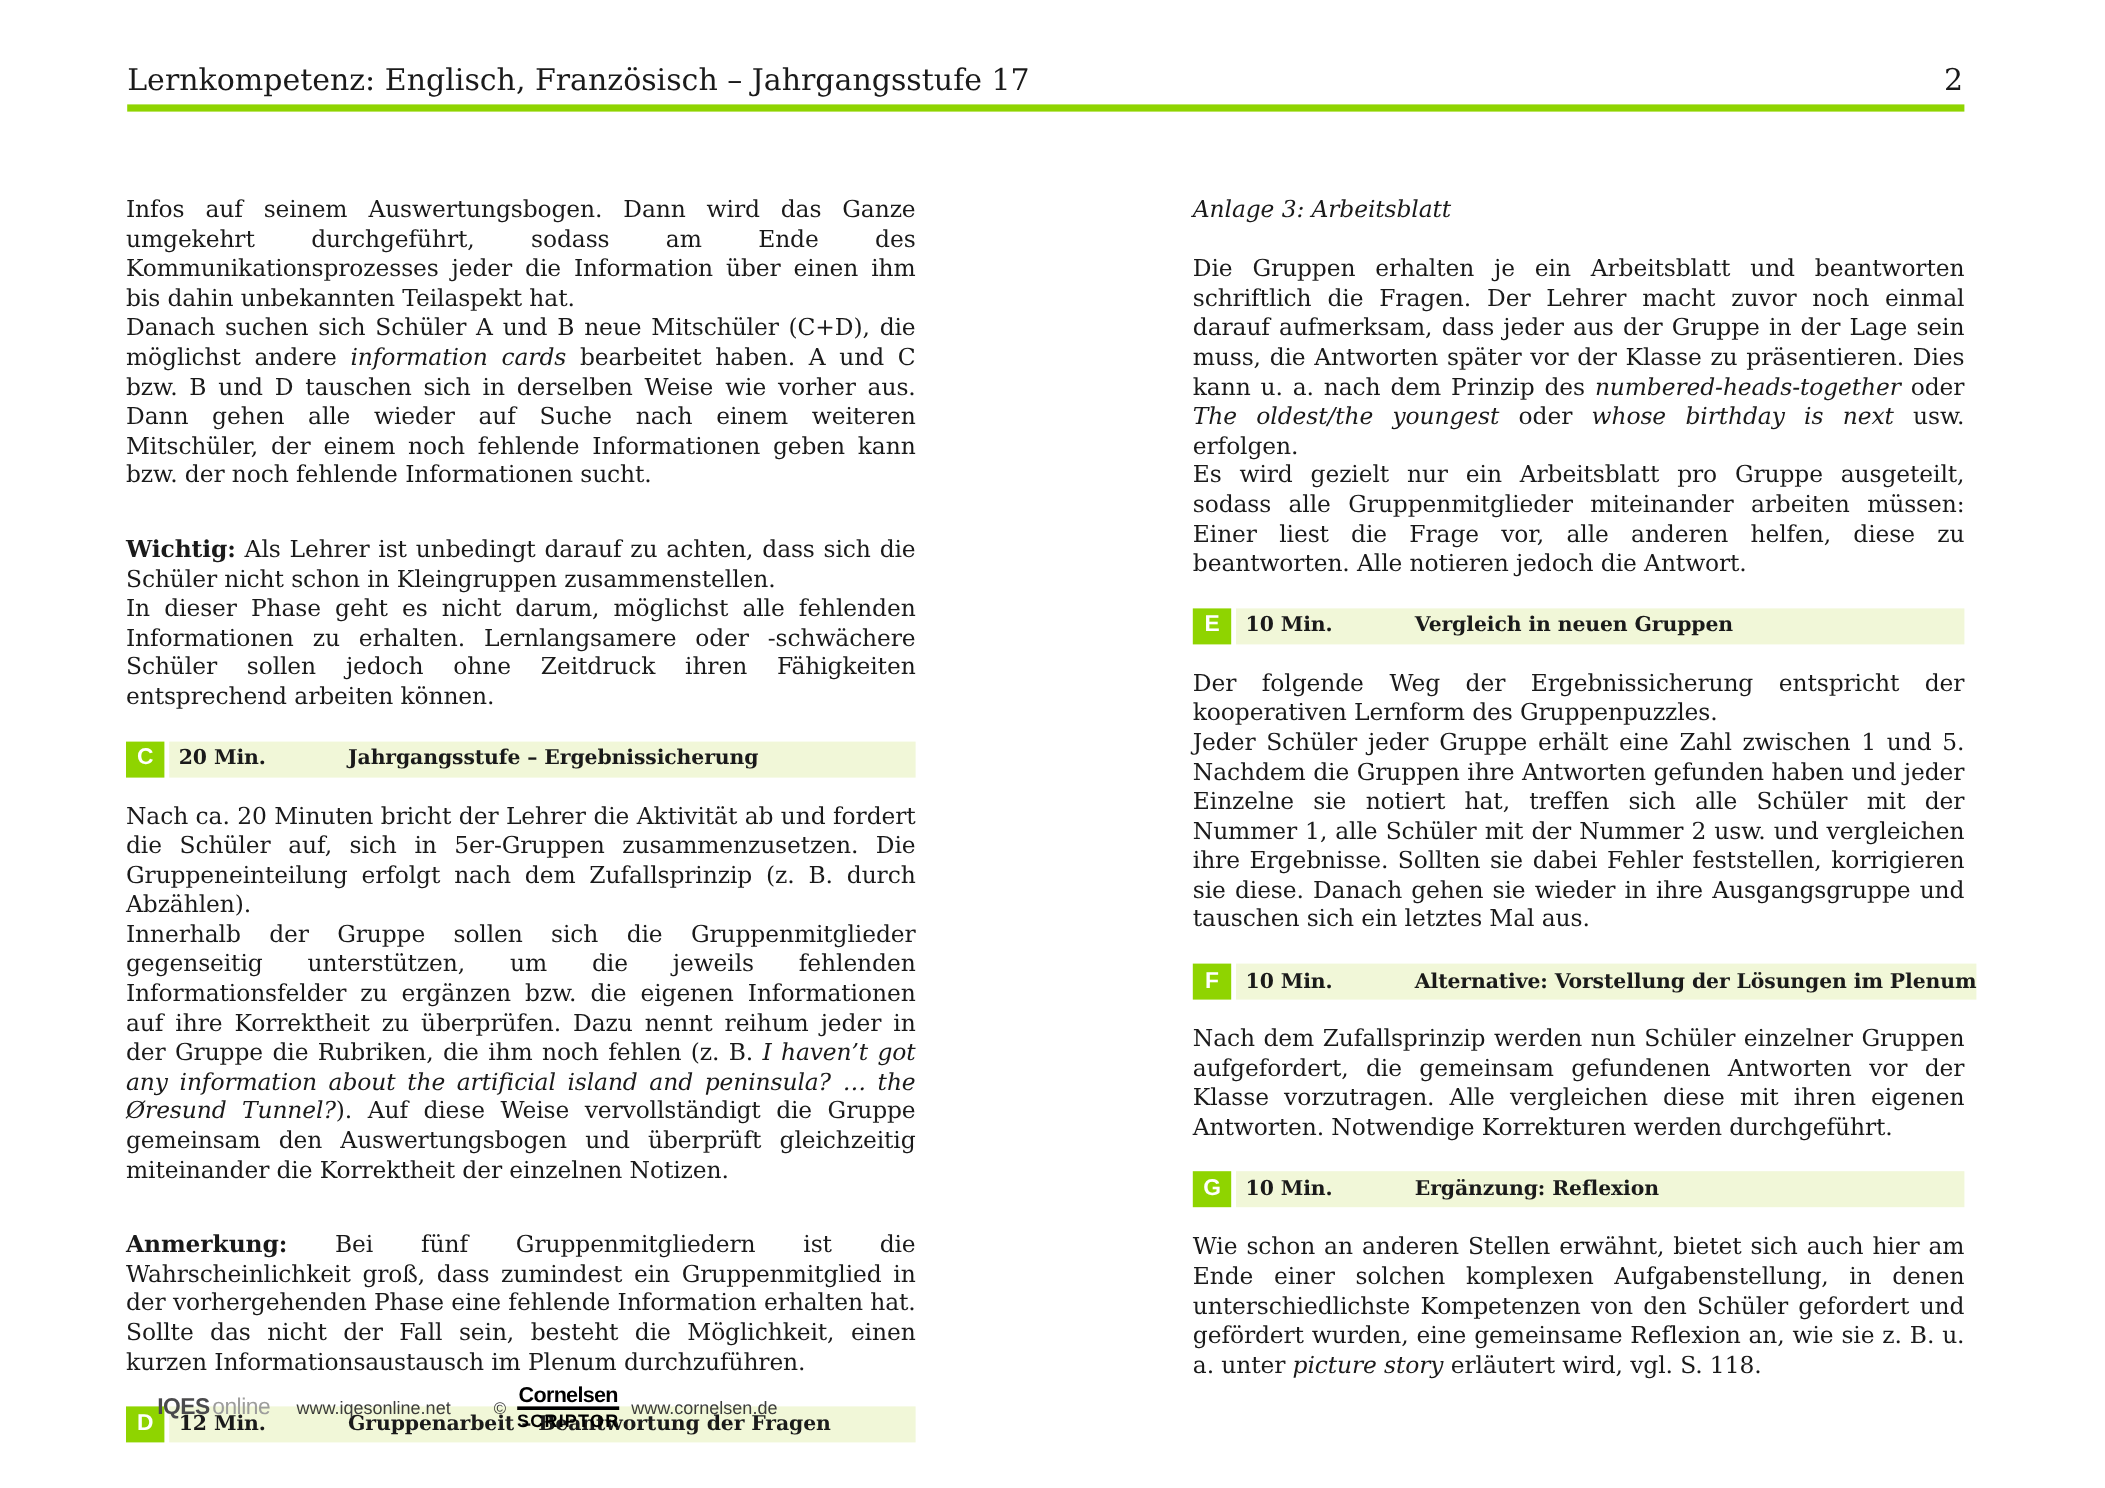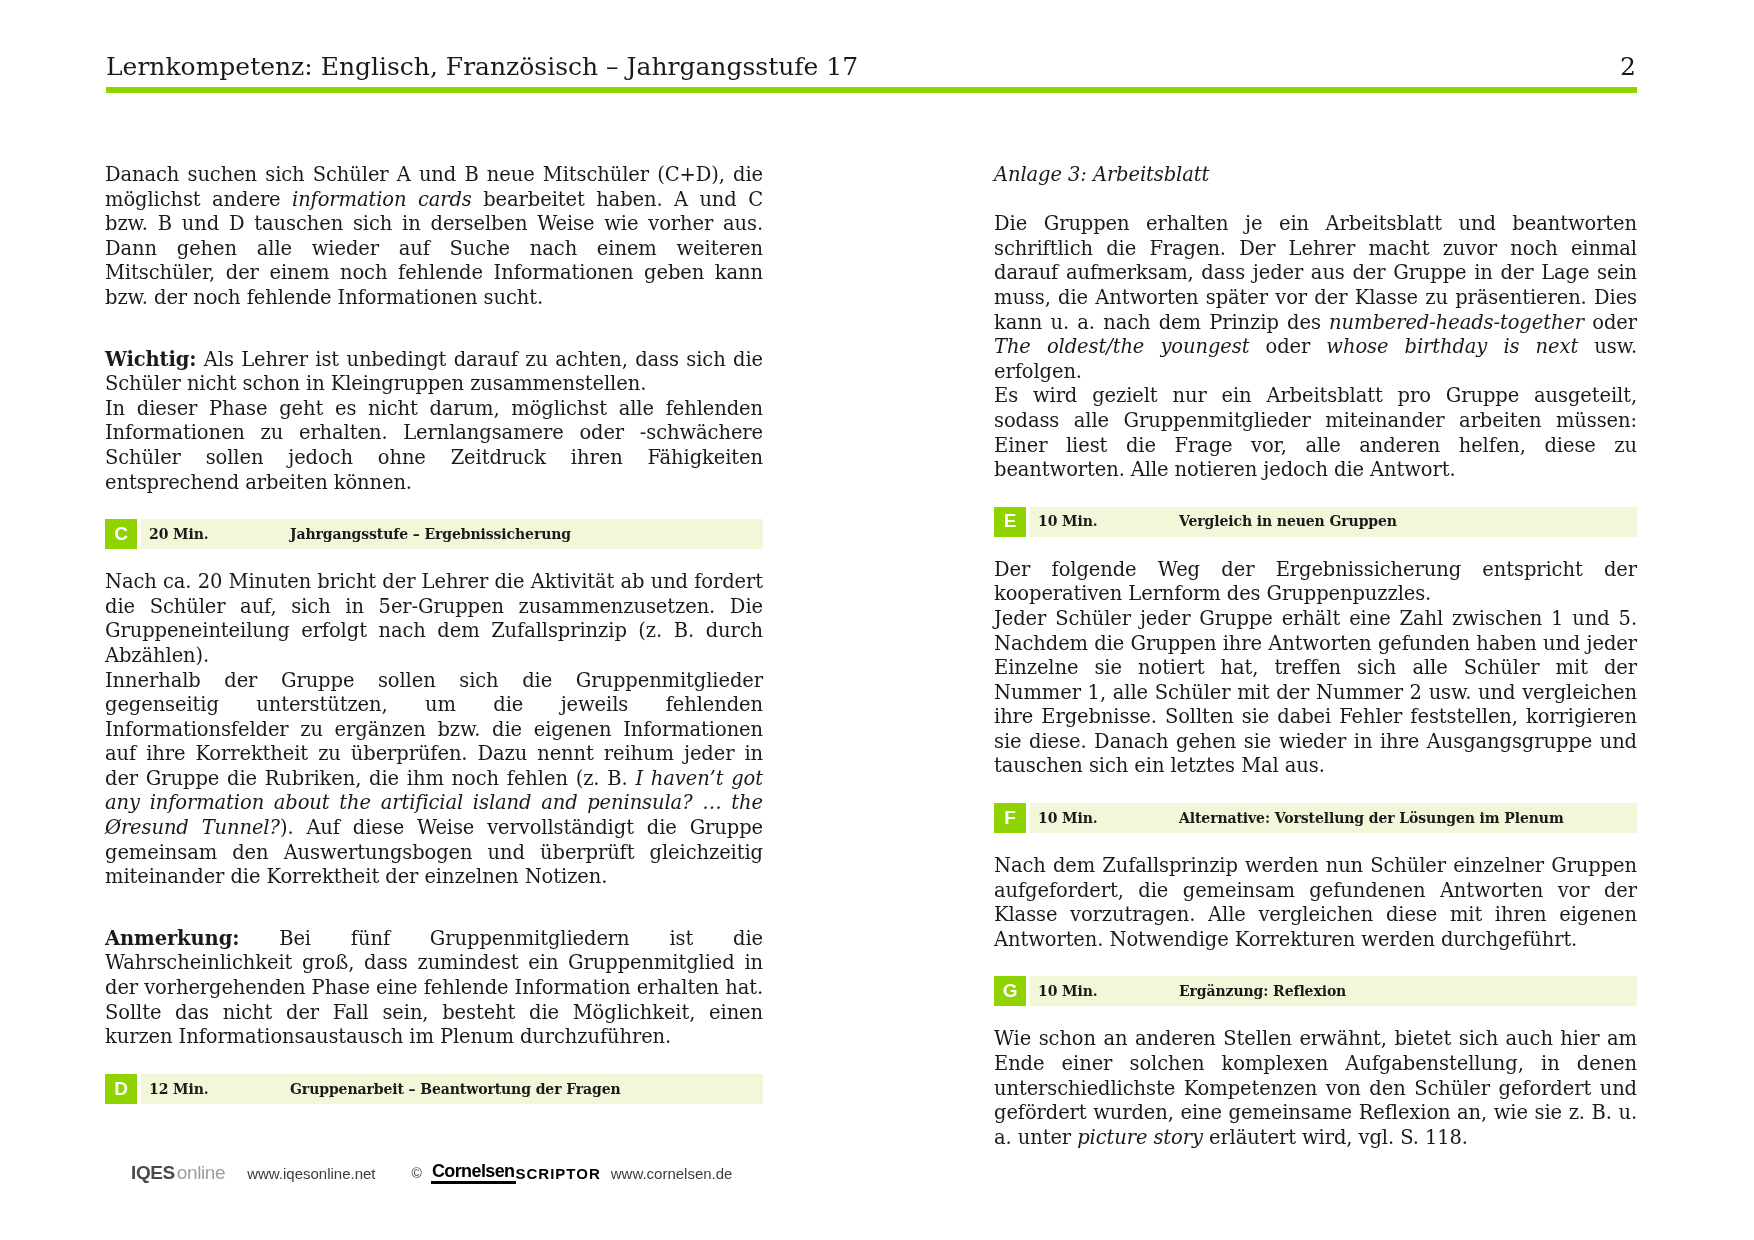--- a/index.html
+++ b/index.html
@@ -22,49 +22,50 @@
   p.gap-after{margin-bottom:24.6px;}
   p.para i{font-style:italic;}
   p.para b{font-weight:bold;}
 
   
   .section-bar{display:flex;height:30px;margin:24px 0 21px 0;}
   .badge{flex:0 0 32px;background:var(--accent,#8fd400);color:#ffffff;
          font-family:"Liberation Sans",sans-serif;font-weight:bold;font-size:19px;
          display:flex;align-items:center;justify-content:center;margin-right:4px;}
   .strip{flex:1;background:var(--strip,#f1f7d8);display:flex;align-items:center;
-         font-weight:bold;font-size:14px;padding-left:8px;}
+         font-weight:bold;font-size:17px;padding-left:8px;}
   .duration{flex:0 0 141px;}
   .stitle{white-space:nowrap;}
 
   
   .footer{position:absolute;left:113px;top:1158px;height:30px;display:flex;
           align-items:center;font-family:"Liberation Sans",sans-serif;color:#3c3c3b;}
   .iqes-logo{font-size:19px;letter-spacing:-0.4px;white-space:nowrap;margin-left:18px;}
   .iqes-bold{font-weight:bold;color:#4a4a4c;}
   .iqes-light{font-weight:normal;color:#9d9d9c;margin-left:2px;}
   .iqes-url{font-size:15px;margin-left:22px;}
   .copyright{font-size:14px;margin-left:36px;}
-  .cornelsen-logo{margin-left:9px;display:flex;flex-direction:row;align-items:center;}
+  .cornelsen-logo{margin-left:9px;display:flex;flex-direction:column;align-items:center;}
   .cornelsen-name{font-weight:bold;font-size:18px;letter-spacing:-0.6px;color:#000;
                   border-bottom:3px solid #000;line-height:1.05;padding:0 1px 1px 1px;}
   .cornelsen-scriptor{font-size:15px;font-weight:bold;color:#000;
                       letter-spacing:1px;margin-top:1px;}
   .cornelsen-url{font-size:15px;margin-left:10px;}
 </style>
 </head>
 <body>
 
 <div class="page">
 
   <div class="header-title">Lernkompetenz: Englisch, Französisch – Jahrgangsstufe 17</div>
   <div class="page-number">2</div>
   <div class="header-rule"></div>
 
   <div class="col col-left">
+      <p class="para"><span>Infos auf seinem Auswertungsbogen. Dann wird das Ganze umgekehrt durchgeführt, sodass am Ende des Kommunikationsprozesses jeder die Information über einen ihm bis dahin unbekannten Teilaspekt hat.</span></p>
       <p class="para"><span>Danach suchen sich Schüler A und B neue Mitschüler (C+D), die möglichst andere </span><i>information cards</i><span> bearbeitet haben. A und C bzw. B und D tauschen sich in derselben Weise wie vorher aus. Dann gehen alle wieder auf Suche nach einem weiteren Mitschüler, der einem noch fehlende Informationen geben kann bzw. der noch fehlende Informationen sucht.</span></p>
       <p class="para gap-before"><b>Wichtig:</b><span> Als Lehrer ist unbedingt darauf zu achten, dass sich die Schüler nicht schon in Kleingruppen zusammenstellen.</span></p>
       <p class="para"><span>In dieser Phase geht es nicht darum, möglichst alle fehlenden Informationen zu erhalten. Lernlangsamere oder -schwächere Schüler sollen jedoch ohne Zeitdruck ihren Fähigkeiten entsprechend arbeiten können.</span></p>
       <div class="section-bar">
         <span class="badge">C</span>
         <span class="strip">
           <span class="duration">20 Min.</span>
           <span class="stitle">Jahrgangsstufe – Ergebnissicherung</span>
         </span>
       </div>

